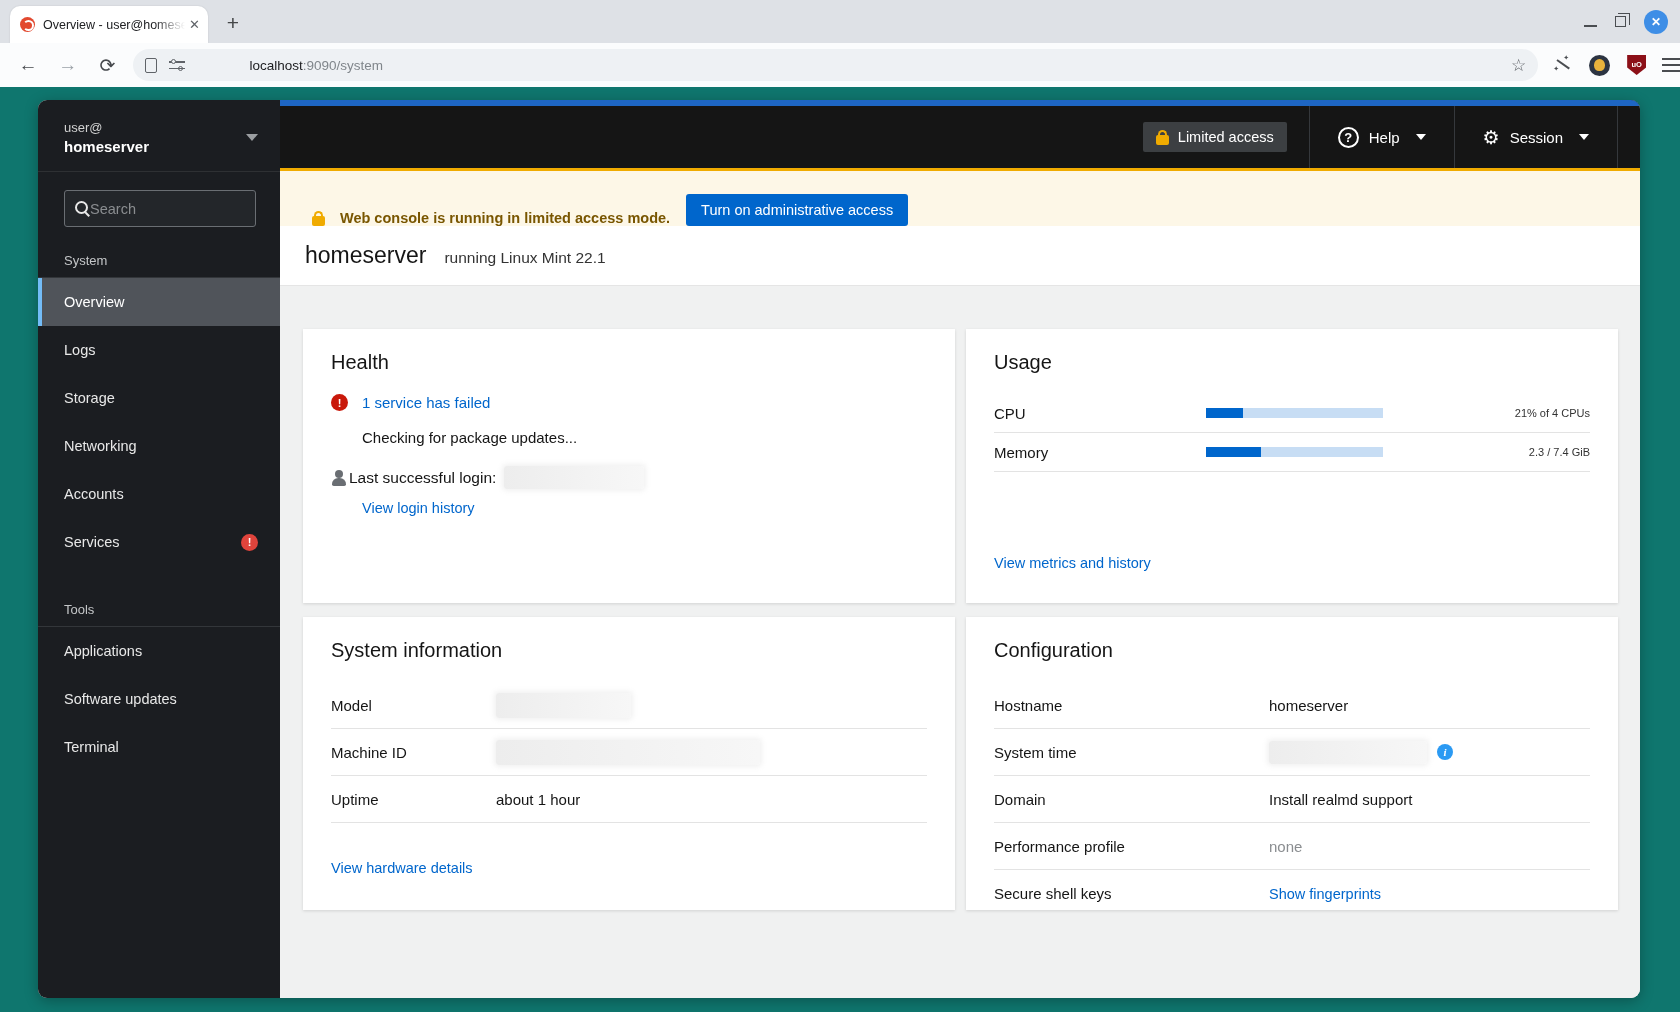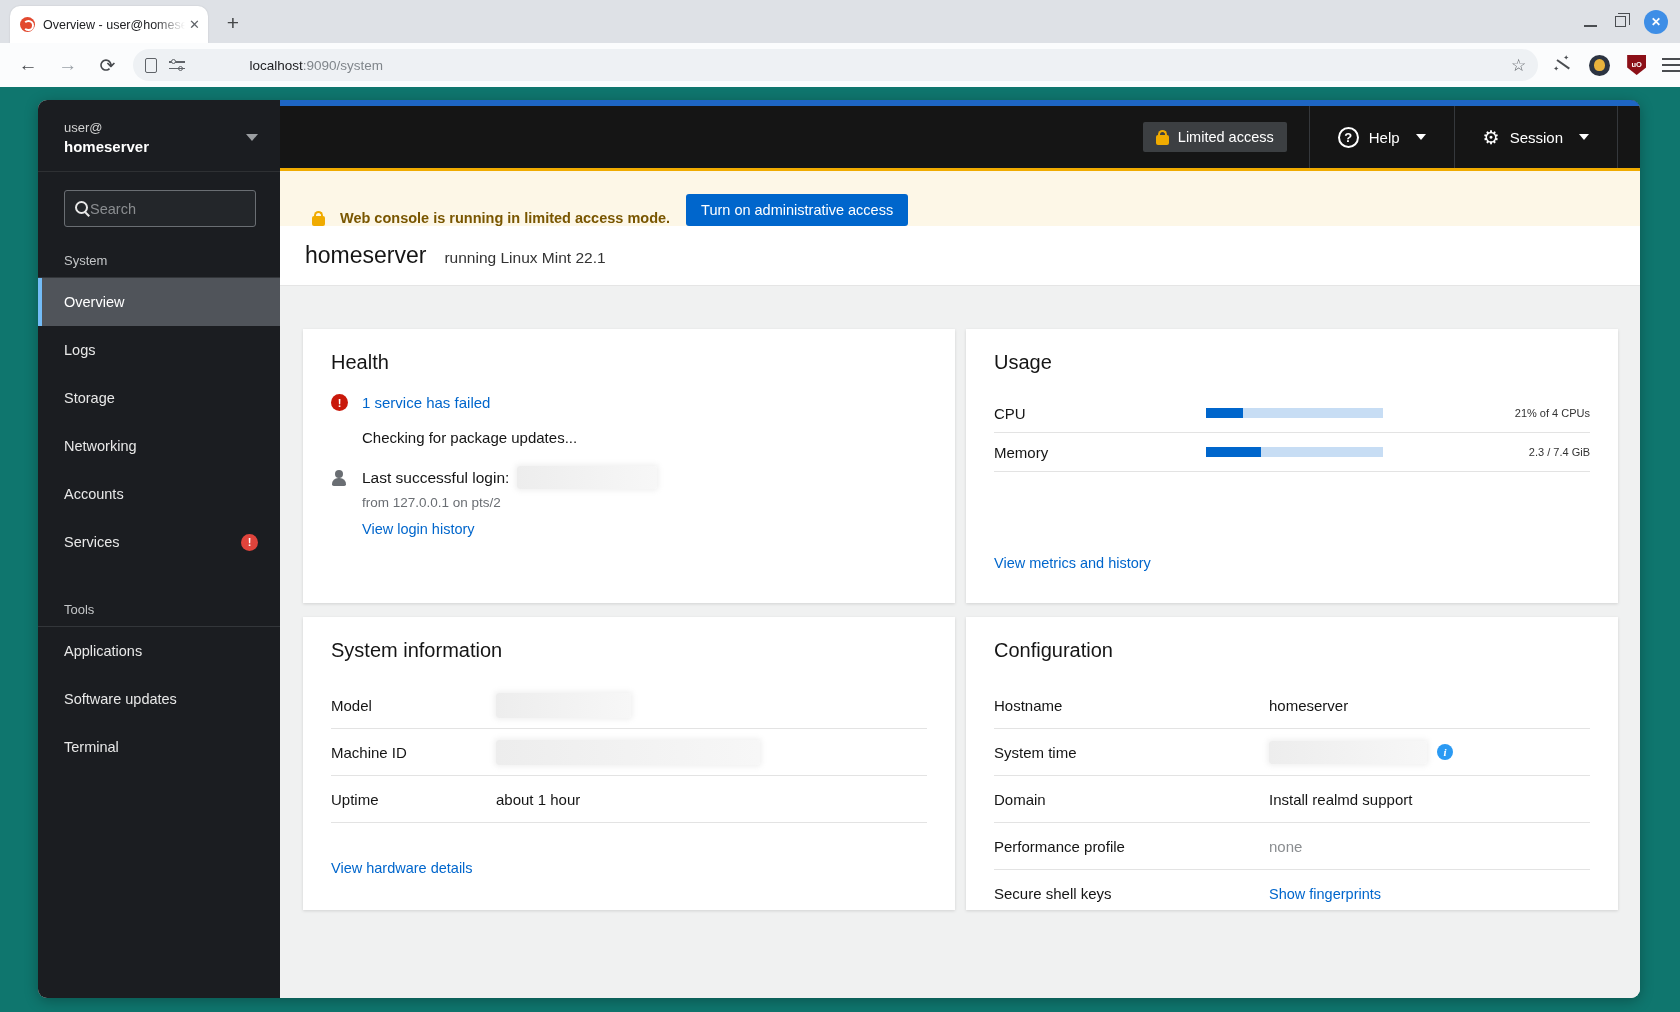--- a/index.html
+++ b/index.html
@@ -120,21 +120,21 @@
   
   .h-row { display:flex; align-items:center; margin-bottom:18px; }
   .err-circle { width:17px; height:17px; border-radius:50%; background:#c9190b; color:#fff; font-size:11px; font-weight:bold;
          display:flex; align-items:center; justify-content:center; flex:0 0 auto; }
   .h-row .link { margin-left:14px; font-size:15px; }
   .h-plain { margin-left:31px; font-size:15px; color:#151515; margin-bottom:20px; }
   .person { width:16px; height:16px; position:relative; flex:0 0 auto; }
   .person::before { content:""; position:absolute; left:4px; top:0; width:8px; height:8px; border-radius:50%; background:#6a6e73; }
   .person::after { content:""; position:absolute; left:1px; top:8px; width:14px; height:8px; border-radius:7px 7px 2px 2px; background:#6a6e73; }
   .login-line { display:flex; align-items:center; }
-  .login-label { margin-left:15px; font-size:15.5px; color:#151515; }
+  .login-label { margin-left:2px; font-size:15.5px; color:#151515; }
   .redact { background:linear-gradient(90deg,#ededed,#f7f7f7); border-radius:3px; box-shadow:0 0 5px 2px rgba(240,240,240,.9); }
   .login-redact { width:140px; height:23px; margin-left:8px; }
   .login-detail { margin-left:31px; margin-top:6px; font-size:13.5px; color:#6a6e73; }
   .login-link { margin-left:31px; margin-top:11px; font-size:14px; }
 
   
   .u-row { display:flex; align-items:center; height:39px; border-bottom:1px solid #e3e3e3; }
   .u-label { width:212px; font-size:15px; color:#151515; }
   .bar { width:177px; height:10px; background:#c7ddf4; }
   .bar-fill { height:10px; background:#0066cc; }
@@ -294,21 +294,20 @@
             <div class="h-row">
               <span class="err-circle">!</span>
               <a class="link">1 service has failed</a>
             </div>
             <div class="h-plain">Checking for package updates...</div>
             <div class="login-line">
               <span class="person"></span>
               <span class="login-label">Last successful login:</span>
               <span class="redact login-redact"></span>
             </div>
-            <div class="login-detail">from 127.0.0.1 on pts/2</div>
             <a class="link login-link">View login history</a>
           </div>
 
           <div class="card">
             <div class="card-title">Usage</div>
             <div class="u-row">
               <span class="u-label">CPU</span>
               <span class="bar">
                   <span class="bar-fill" style="display: block; width: 21%;"></span>
                 </span>

